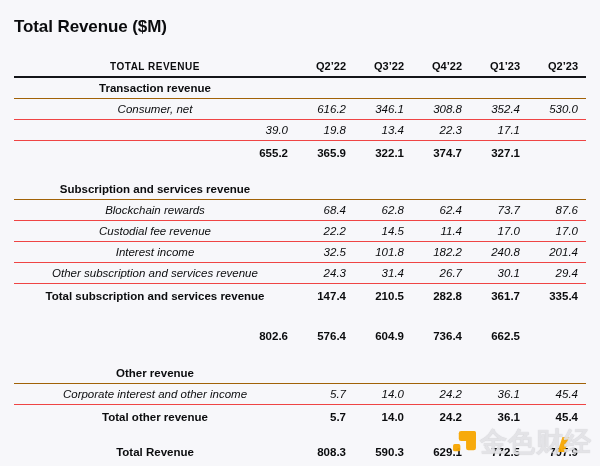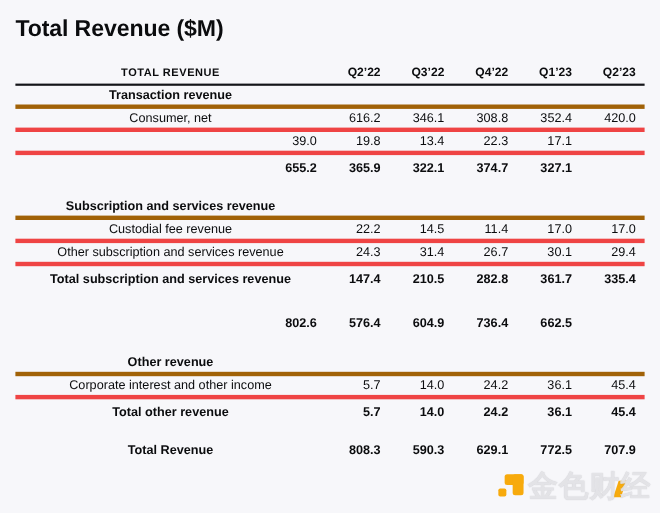--- a/index.html
+++ b/index.html
@@ -6,21 +6,21 @@
   html, body { width: 600px; height: 466px; }
   body {
     position: relative;
     overflow: hidden;
     background: #f7f7fa;
     color: #0b0c0e;
     font-family: "Liberation Sans", "DejaVu Sans", sans-serif;
   }
   .page { padding: 14px 14px 0 14px; }
   .title {
-    font-size: 21px;
+    font-size: 17px;
     font-weight: 700;
     line-height: 20px;
     margin: 3px 0 19px 0;
     letter-spacing: -0.1px;
   }
   .table {
     font-size: 11.5px;
     font-variant-numeric: tabular-nums;
   }
   .row {
@@ -32,22 +32,22 @@
   .cell-num { text-align: right; padding-right: 8px; white-space: nowrap; }
 
   .header-row { height: 22px; border-bottom: 2px solid #141519; }
   .header-row .cell-label {
     font-size: 10px;
     font-weight: 700;
     letter-spacing: 0.5px;
   }
   .header-row .cell-num { font-size: 11px; font-weight: 700; }
 
-  .section-row { height: 21px; border-bottom: 4px solid #a16207; font-weight: 700; }
-  .data-row    { height: 21px; border-bottom: 4px solid #ef4444; }
+  .section-row { height: 21px; border-bottom: 1px solid #a16207; font-weight: 700; }
+  .data-row    { height: 21px; border-bottom: 1px solid #ef4444; font-style: italic; }
   .total-row   { height: 24px; font-weight: 700; }
   .grand-row   { height: 27px; font-weight: 700; }
 
   .group { margin-top: 14px; }
   .group:first-child { margin-top: 0; }
   .group:last-child  { margin-top: 9px; }
 
   .watermark {
     position: absolute;
     right: 8px;
@@ -105,21 +105,21 @@
             <div class="cell-num"></div>
             <div class="cell-num"></div>
             <div class="cell-num"></div>
           </div>
           <div class="row data-row">
             <div class="cell-label">Consumer, net</div>
             <div class="cell-num">616.2</div>
             <div class="cell-num">346.1</div>
             <div class="cell-num">308.8</div>
             <div class="cell-num">352.4</div>
-            <div class="cell-num">420.0</div>
+            <div class="cell-num">530.0</div>
           </div>
           <div class="row data-row">
             <div class="cell-num">39.0</div>
             <div class="cell-num">19.8</div>
             <div class="cell-num">13.4</div>
             <div class="cell-num">22.3</div>
             <div class="cell-num">17.1</div>
           </div>
           <div class="row total-row">
             <div class="cell-num">655.2</div>
@@ -132,26 +132,42 @@
         <div class="group">
           <div class="row section-row">
             <div class="cell-label">Subscription and services revenue</div>
             <div class="cell-num"></div>
             <div class="cell-num"></div>
             <div class="cell-num"></div>
             <div class="cell-num"></div>
             <div class="cell-num"></div>
           </div>
           <div class="row data-row">
+            <div class="cell-label">Blockchain rewards</div>
+            <div class="cell-num">68.4</div>
+            <div class="cell-num">62.8</div>
+            <div class="cell-num">62.4</div>
+            <div class="cell-num">73.7</div>
+            <div class="cell-num">87.6</div>
+          </div>
+          <div class="row data-row">
             <div class="cell-label">Custodial fee revenue</div>
             <div class="cell-num">22.2</div>
             <div class="cell-num">14.5</div>
             <div class="cell-num">11.4</div>
             <div class="cell-num">17.0</div>
             <div class="cell-num">17.0</div>
+          </div>
+          <div class="row data-row">
+            <div class="cell-label">Interest income</div>
+            <div class="cell-num">32.5</div>
+            <div class="cell-num">101.8</div>
+            <div class="cell-num">182.2</div>
+            <div class="cell-num">240.8</div>
+            <div class="cell-num">201.4</div>
           </div>
           <div class="row data-row">
             <div class="cell-label">Other subscription and services revenue</div>
             <div class="cell-num">24.3</div>
             <div class="cell-num">31.4</div>
             <div class="cell-num">26.7</div>
             <div class="cell-num">30.1</div>
             <div class="cell-num">29.4</div>
           </div>
           <div class="row total-row">

